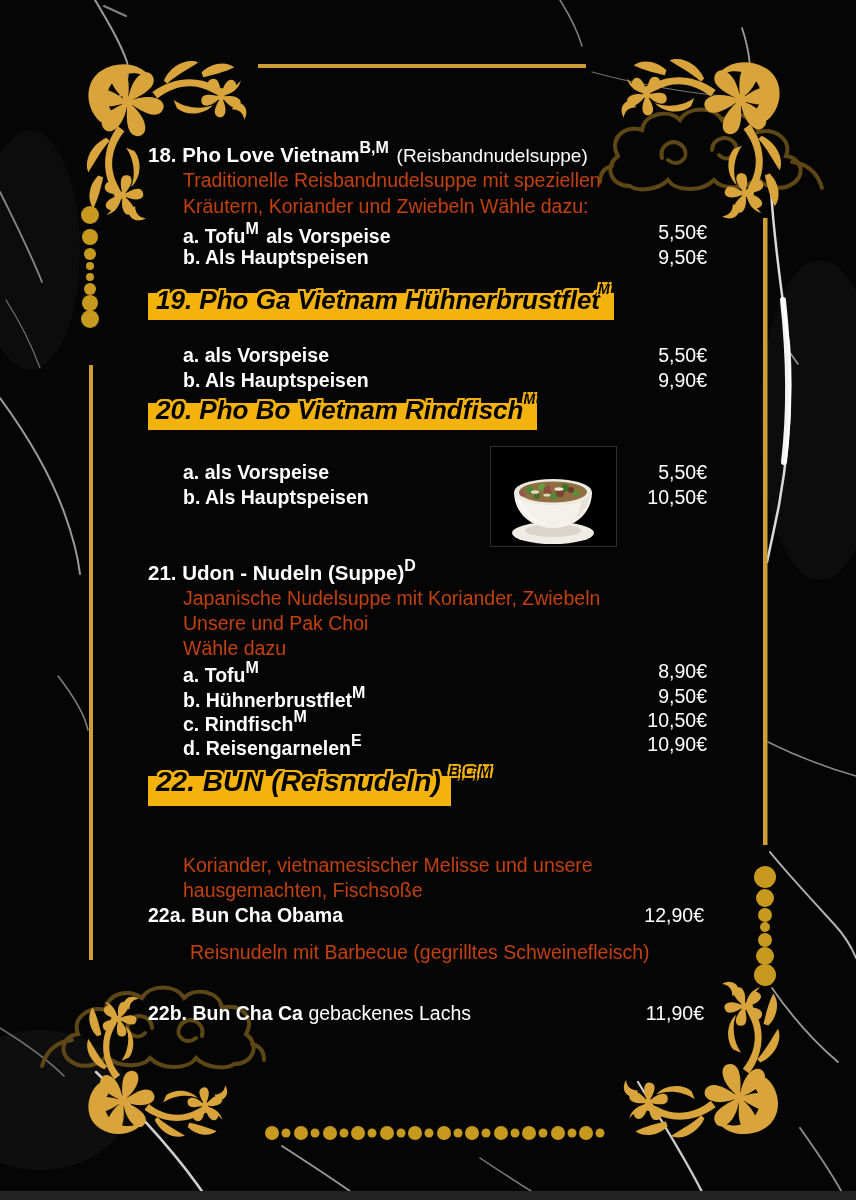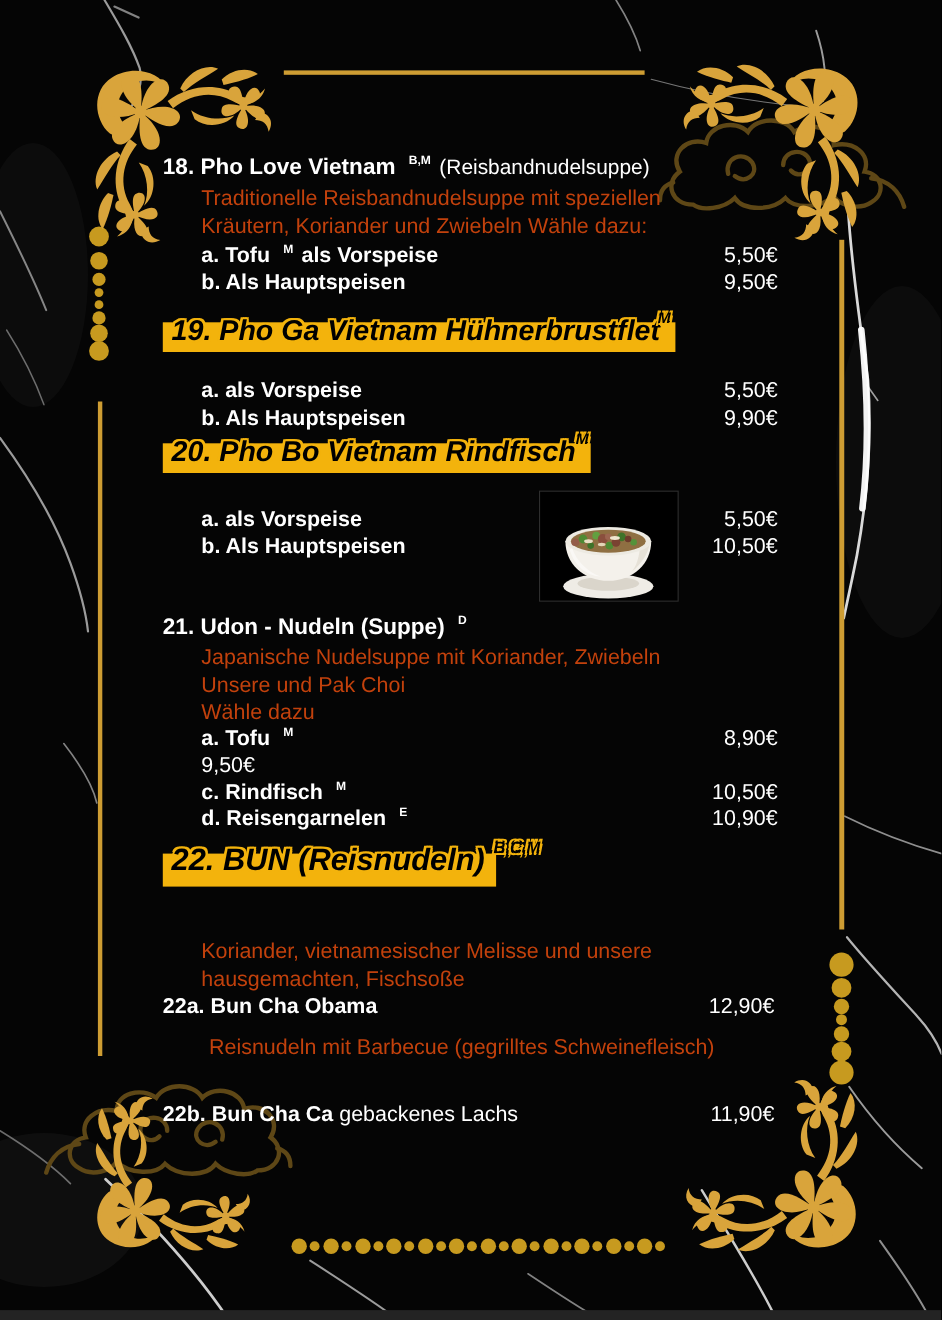--- a/index.html
+++ b/index.html
@@ -38,21 +38,21 @@
   .item-title{position:absolute;left:148px;color:#FFFFFF;font-size:20.5px;font-weight:bold;white-space:nowrap;}
   .item-title .suffix{font-weight:normal;font-size:19px;}
   .desc{position:absolute;left:183px;color:#c2410c;font-size:19.5px;white-space:nowrap;}
   .row{
     position:absolute;left:183px;right:149px;display:flex;justify-content:space-between;
     color:#FFFFFF;font-size:19.5px;font-weight:bold;white-space:nowrap;
   }
   .row.sub{left:148px;right:152px;text-align:right;}
   .row .rest{font-weight:bold;margin-top:36px;}
   .row .rest.normal{font-weight:normal;}
-  sup.al{font-size:11px;font-weight:bold;position:relative;top:-1px;margin:0 2px 0 12px;}
+  sup.al{font-size:16px;font-weight:bold;position:relative;top:-1px;margin:0 2px 0 0;}
   .price{font-weight:normal;}
   
   .photo{
     position:absolute;left:490px;top:446px;width:127px;height:101px;
     background:#000;border:1px solid #2E2E2E;box-sizing:border-box;
   }
 </style>
 </head>
 <body>
 
@@ -276,20 +276,21 @@
     <span>21. Udon - Nudeln (Suppe)</span><sup class="al">D</sup>
   </div>
   <div class="desc" style="top:587px">Japanische Nudelsuppe mit Koriander, Zwiebeln</div>
   <div class="desc" style="top:612px">Unsere und Pak Choi</div>
   <div class="desc" style="top:637px">Wähle dazu</div>
   <div class="row" style="top:660px">
     <span><span>a. Tofu</span><sup class="al">M</sup></span>
     <span class="price">8,90€</span>
   </div>
   <div class="row" style="top:685px">
+    <span><span>b. Hühnerbrustflet</span><sup class="al">M</sup></span>
     <span class="price">9,50€</span>
   </div>
   <div class="row" style="top:709px">
     <span><span>c. Rindfisch</span><sup class="al">M</sup></span>
     <span class="price">10,50€</span>
   </div>
   <div class="row" style="top:733px">
     <span><span>d. Reisengarnelen</span><sup class="al">E</sup></span>
     <span class="price">10,90€</span>
   </div>

